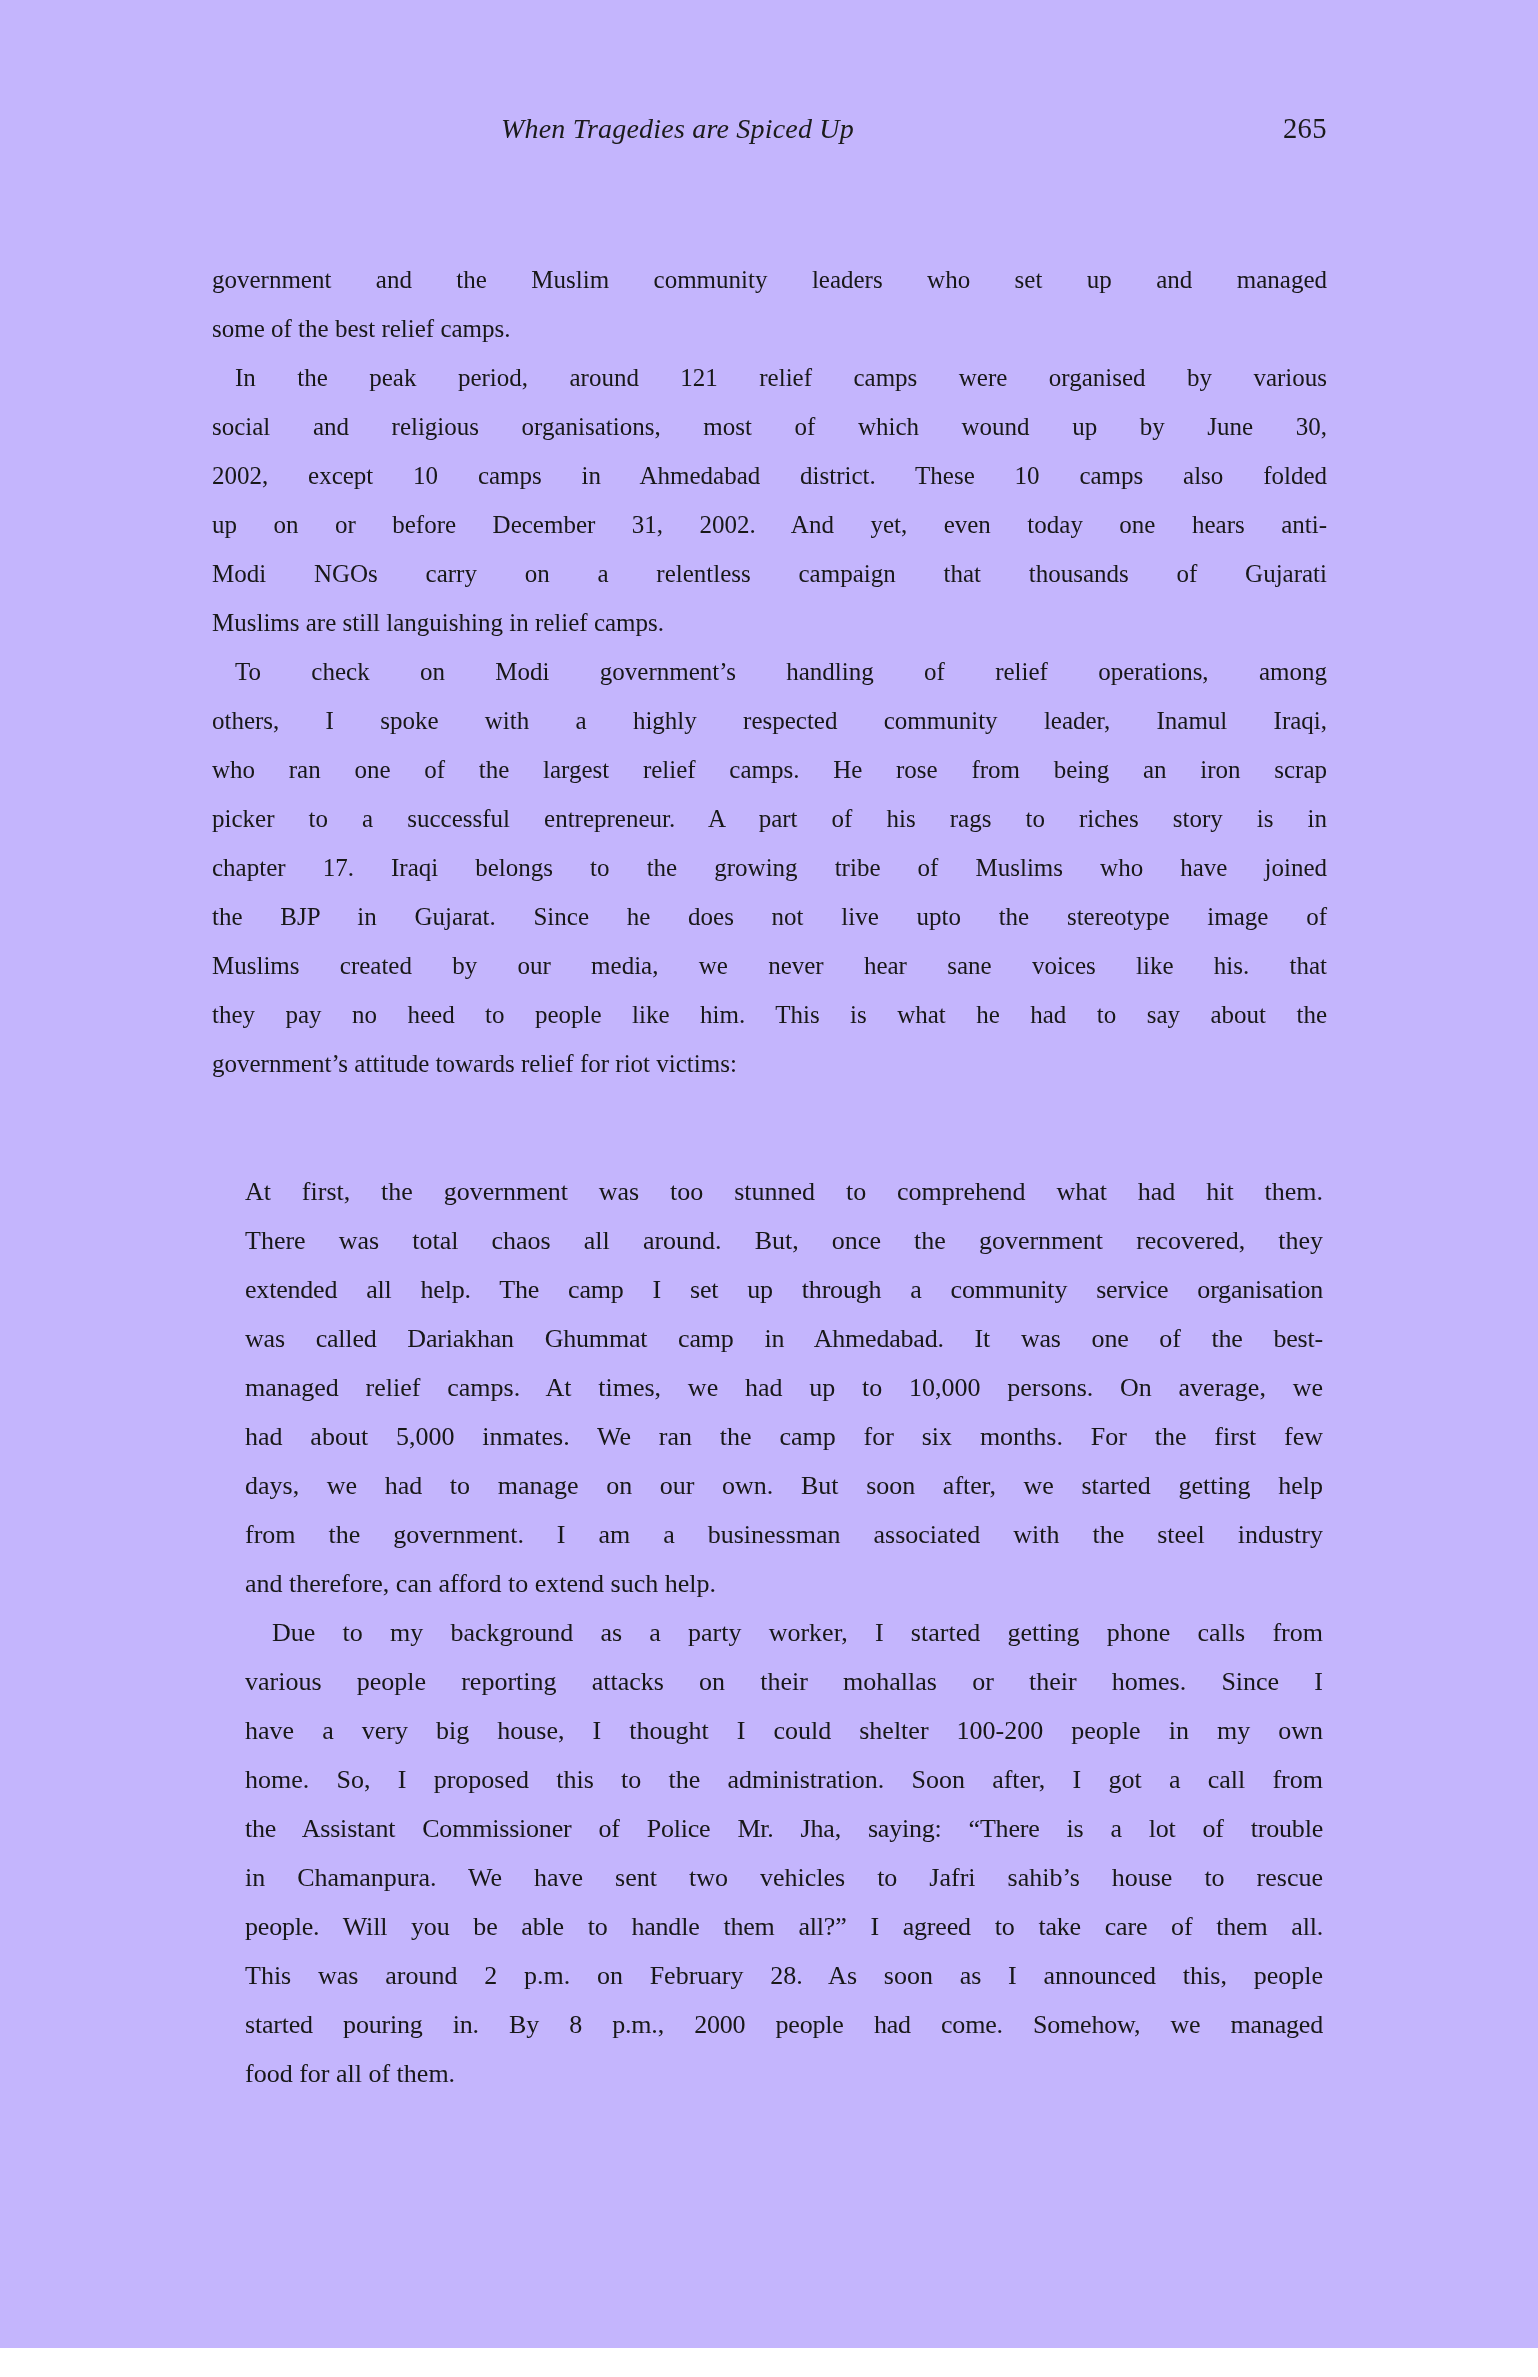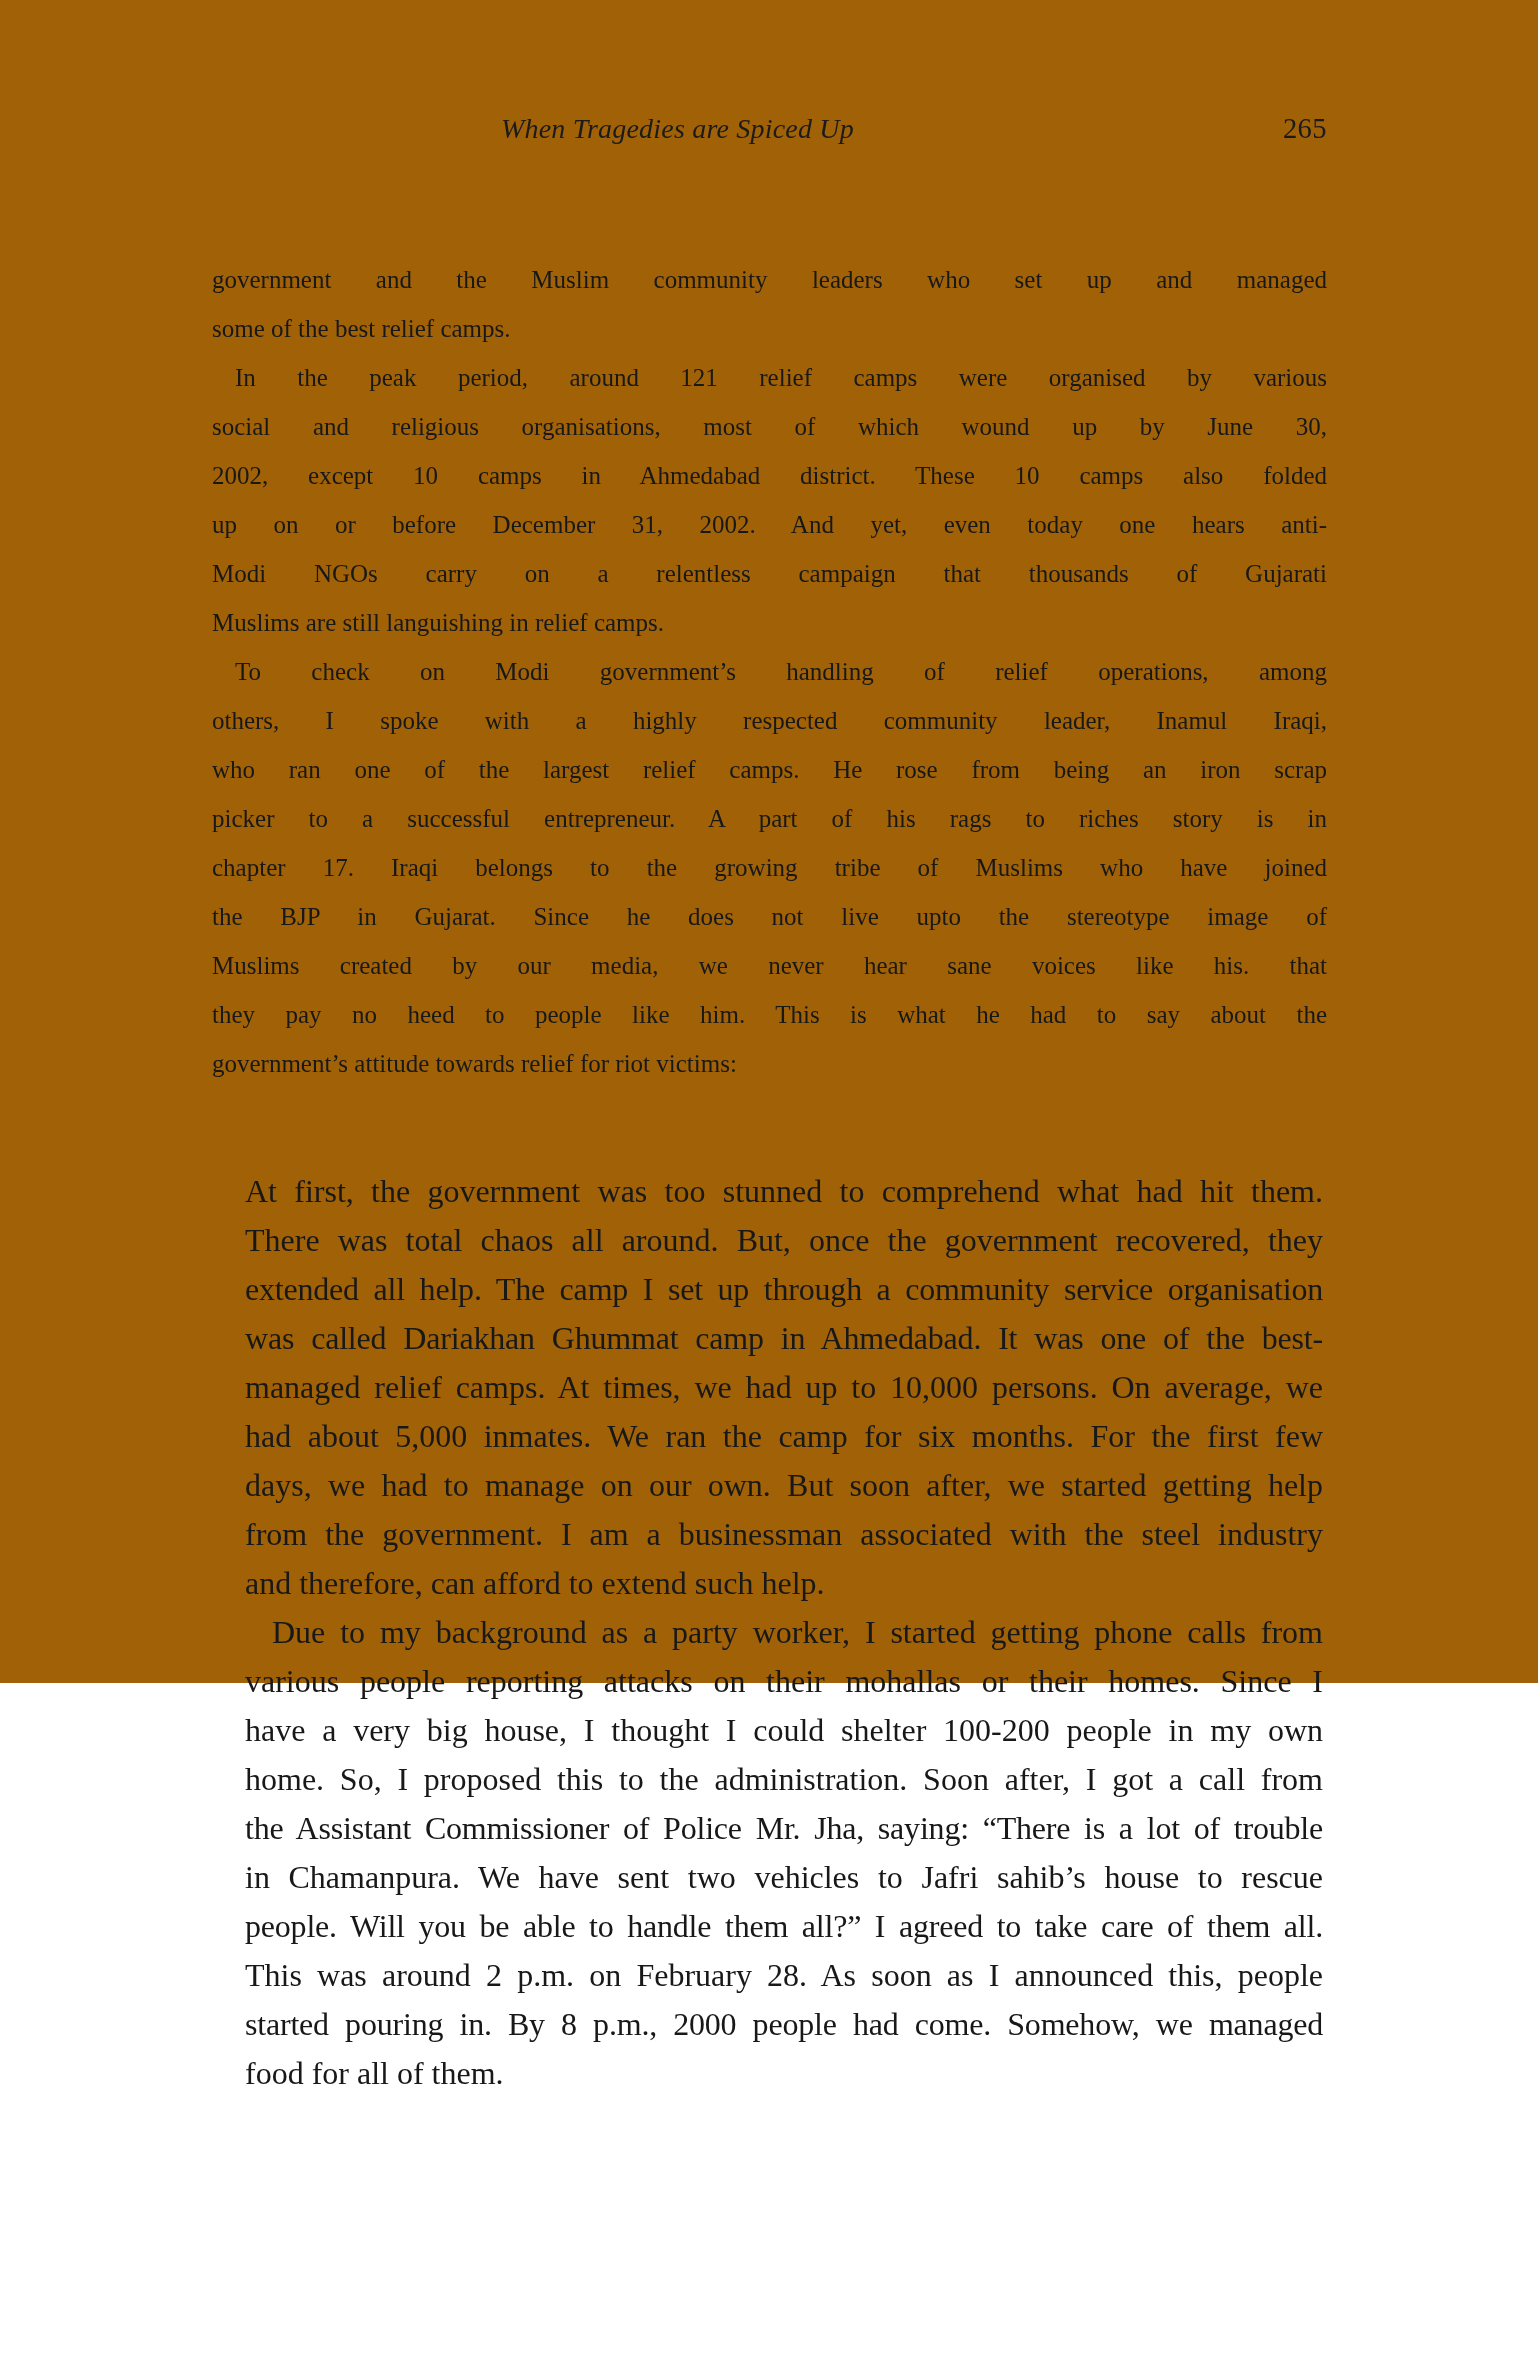--- a/index.html
+++ b/index.html
@@ -11,22 +11,22 @@
   body {
     width: 1539px;
     height: 2377px;
     font-family: "Liberation Serif", "DejaVu Serif", serif;
     color: #1a1a1a;
     -webkit-font-smoothing: antialiased;
   }
   .page {
     position: relative;
     width: 1539px;
-    height: 1683px;
-    background: #a16207;
+    height: 2348px;
+    background: #c4b5fd;
     box-sizing: border-box;
   }
 
   
   .running-head {
     position: absolute;
     left: 212px;
     top: 113px;
     width: 1115px;
     display: flex;
@@ -88,21 +88,21 @@
   .para + .para { margin-top: 0; }
 
   
   .extract {
     position: absolute;
     left: 245px;
     top: 1167px;
     width: 1078px;
   }
   .extract .ln {
-    font-size: 32px;
+    font-size: 26px;
     line-height: 49px;
     color: #181818;
   }
   .extract .indent {
     padding-left: 27px;
   }
 
   
   .tight { letter-spacing: -0.2px; }
 </style>

